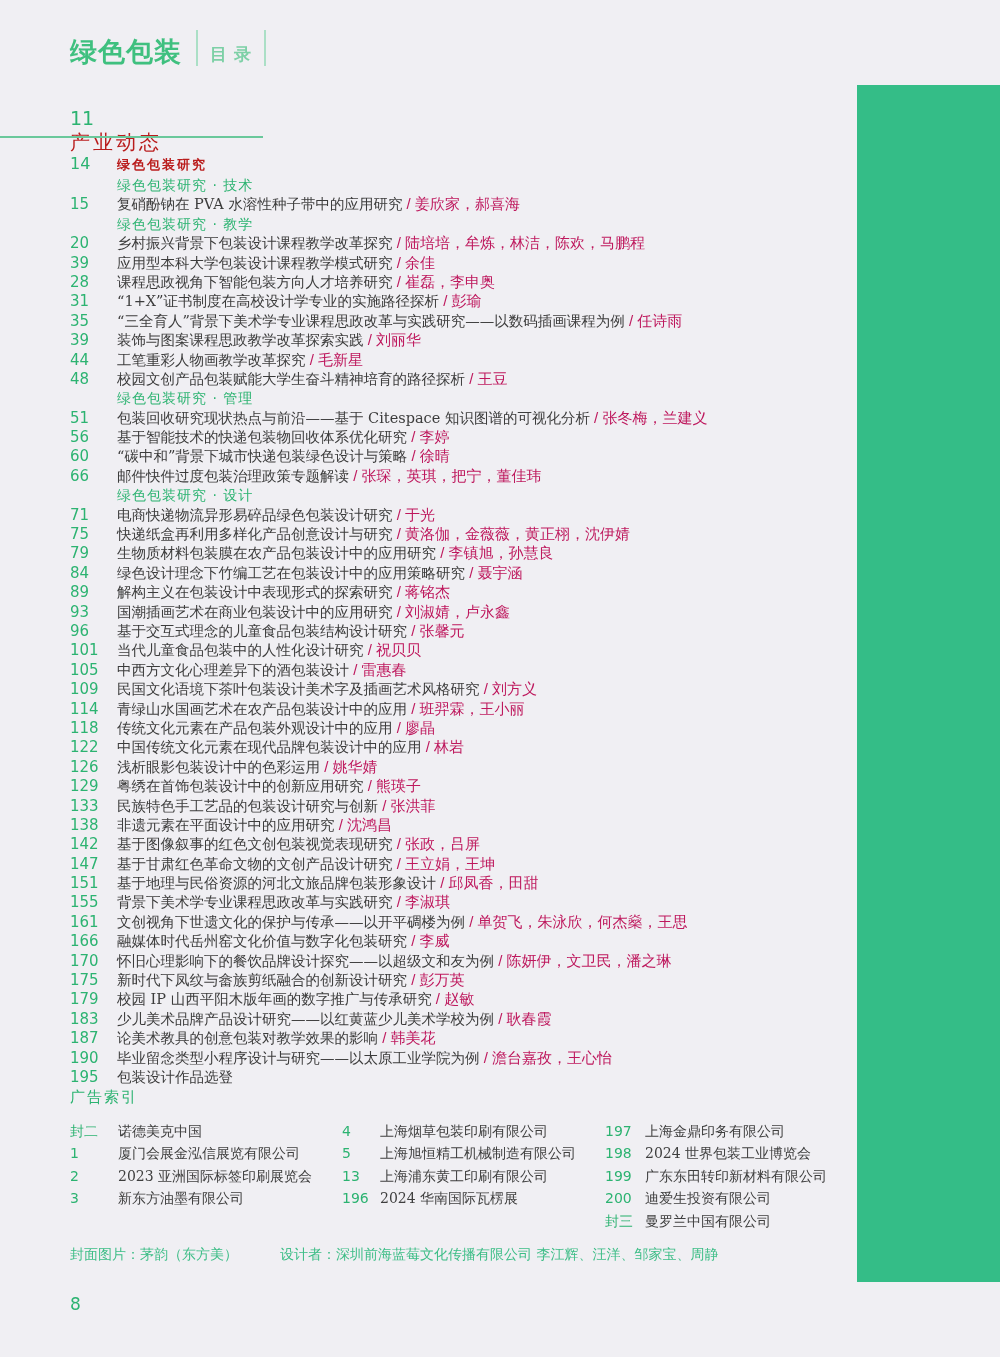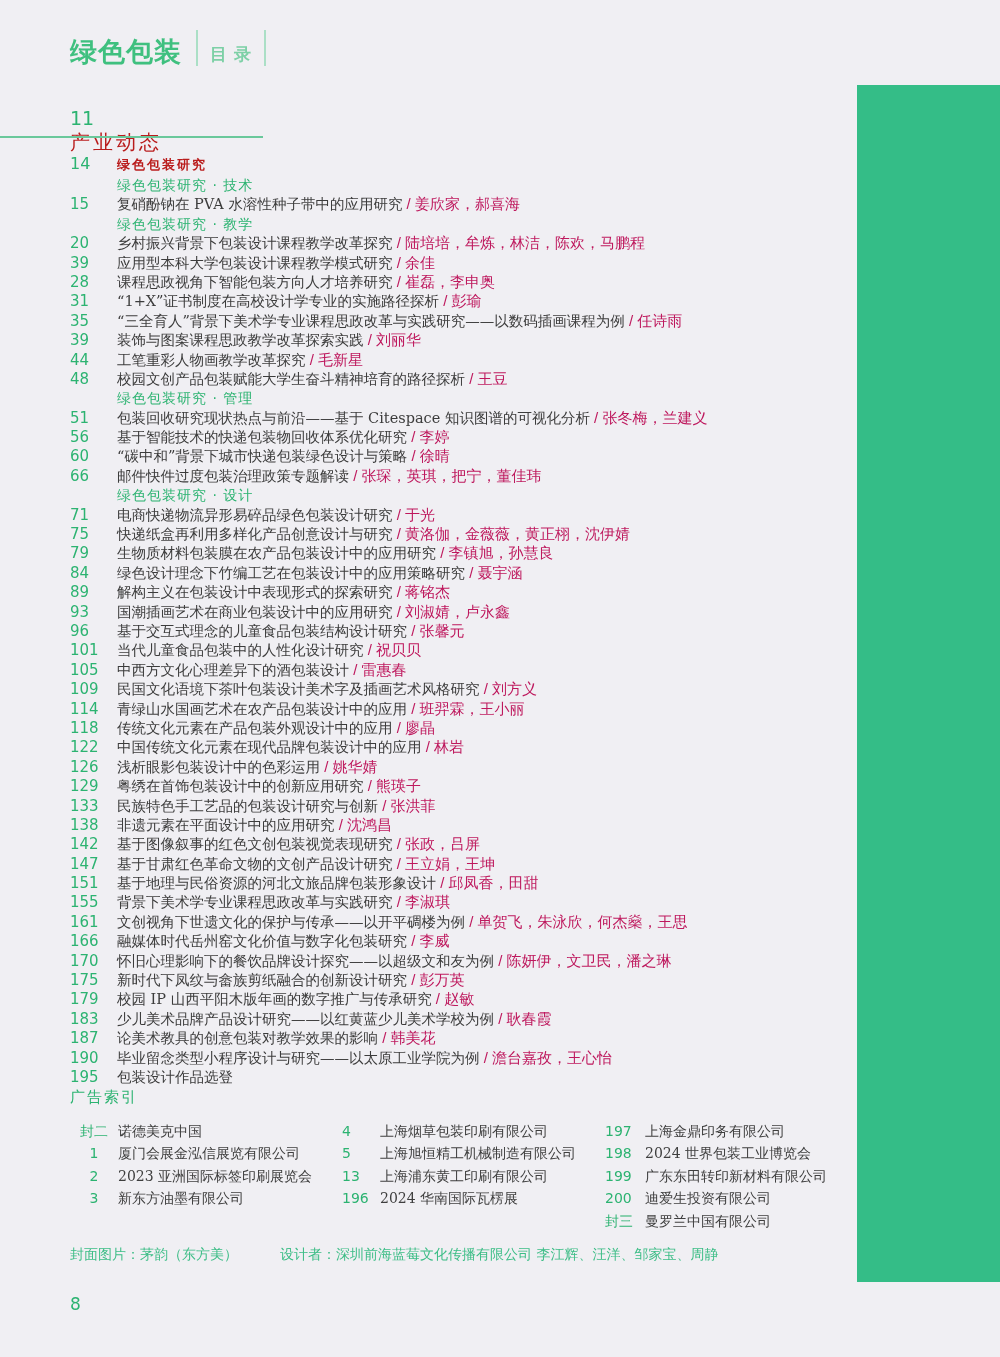--- a/index.html
+++ b/index.html
@@ -67,21 +67,21 @@
   }
   
   .ads{position:absolute;left:70px;top:1088px;width:780px;height:160px;}
   .ads-title{font-size:15px;color:#2cb371;letter-spacing:2px;}
   .ad-col{position:absolute;top:32px;}
   .ad-col.c0{left:0;}
   .ad-col.c1{left:272px;}
   .ad-col.c2{left:535px;}
   .ad-row{display:flex;align-items:baseline;height:22.4px;line-height:22.4px;}
   .ad-row .num{flex:none;font-size:14px;color:#2cb371;}
-  .ad-col.c0 .num{width:48px;text-align:center;}
+  .ad-col.c0 .num{width:48px;}
   .ad-col.c1 .num{width:38px;}
   .ad-col.c2 .num{width:40px;}
   .ad-row .name{
     font-family:"DejaVu Serif", serif;
     font-size:14px;color:#3e3e3e;white-space:nowrap;
   }
   
   .credits{
     position:absolute;left:70px;top:1246px;
     display:flex;gap:42px;

